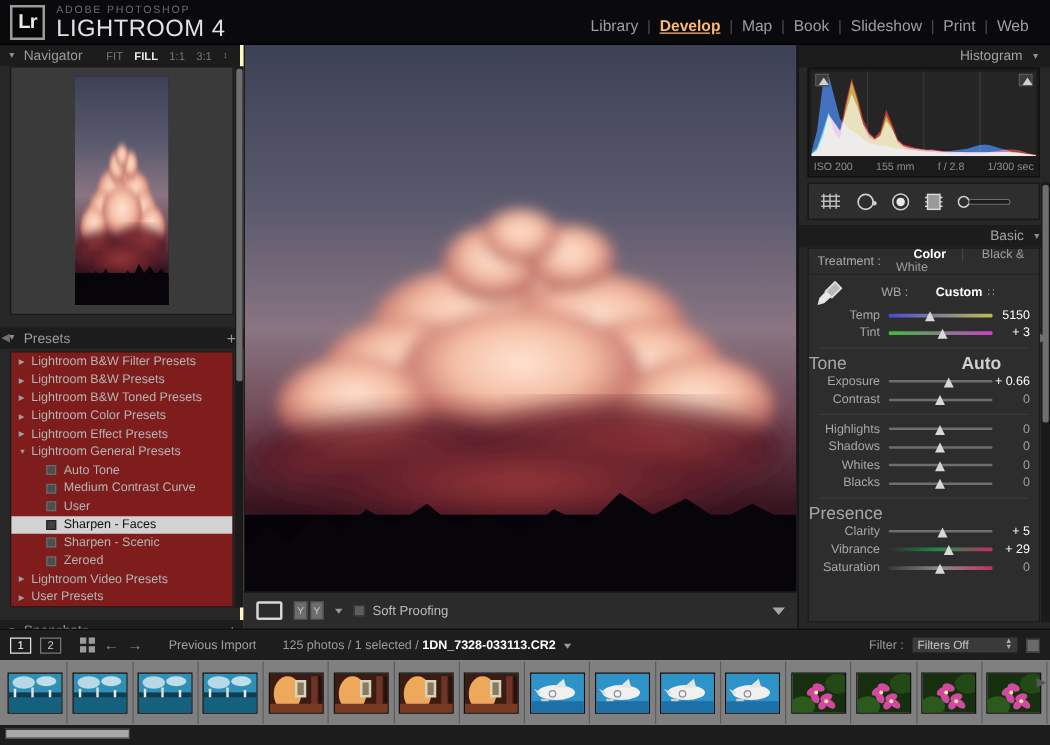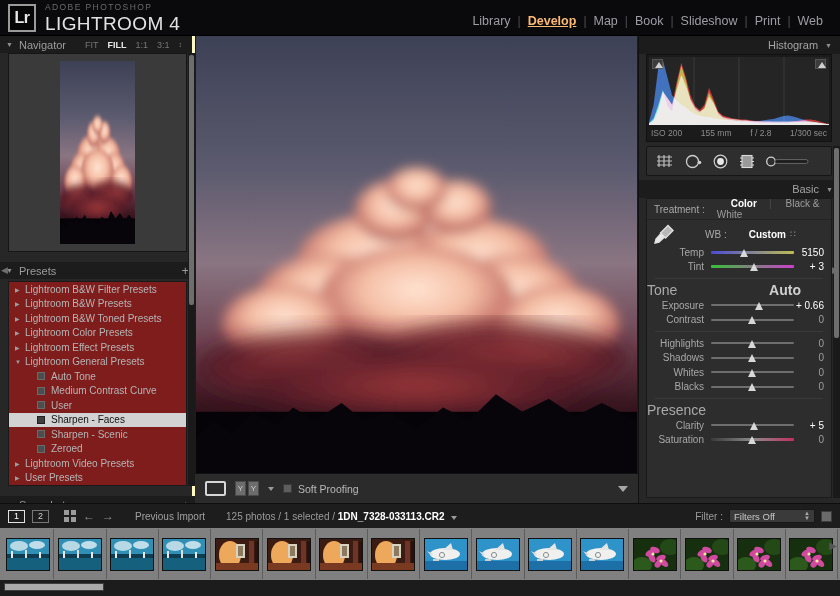--- a/index.html
+++ b/index.html
@@ -611,20 +611,28 @@
       <div id="presencesliders">
           <div class="slider-row">
             <span class="sl-name">Clarity</span>
             <span class="sl-track">
               <span class="sl-bar"></span>
               <span class="sl-knob" style="left: 53%;"></span>
             </span>
             <span class="sl-val set">+ 5</span>
           </div>
           <div class="slider-row">
+            <span class="sl-name">Vibrance</span>
+            <span class="sl-track">
+              <span class="sl-bar" style="background: linear-gradient(90deg, rgb(47, 47, 47), rgb(31, 140, 74), rgb(192, 48, 96)); height: 3px; top: 3.5px;"></span>
+              <span class="sl-knob" style="left: 58%;"></span>
+            </span>
+            <span class="sl-val set">+ 29</span>
+          </div>
+          <div class="slider-row">
             <span class="sl-name">Saturation</span>
             <span class="sl-track">
               <span class="sl-bar" style="background: linear-gradient(90deg, rgb(58, 58, 58), rgb(138, 138, 138), rgb(192, 48, 96)); height: 3px; top: 3.5px;"></span>
               <span class="sl-knob" style="left: 50%;"></span>
             </span>
             <span class="sl-val">0</span>
           </div>
         </div>
     </div>
 

